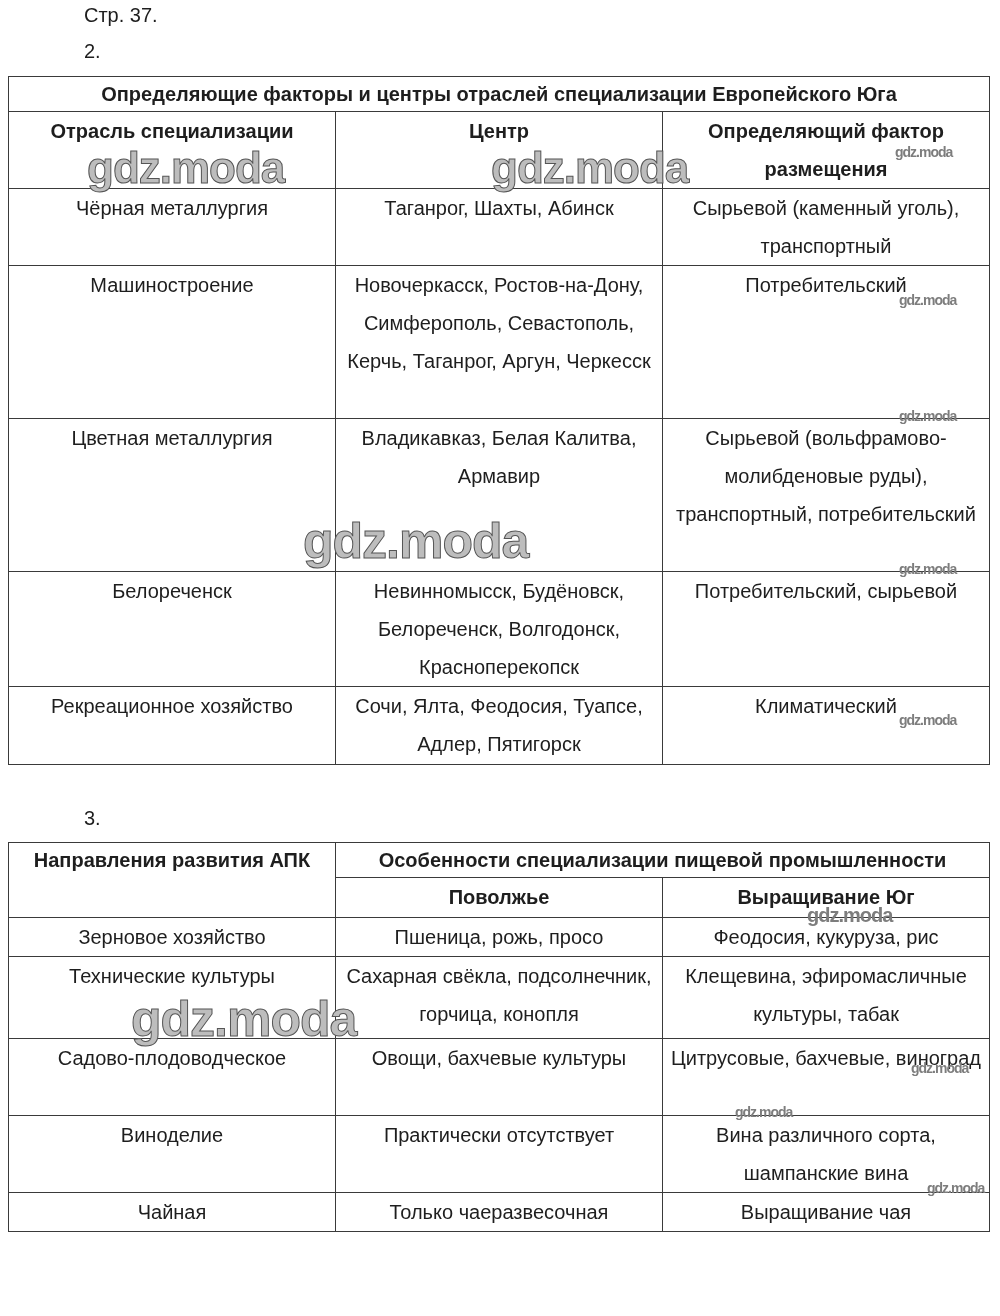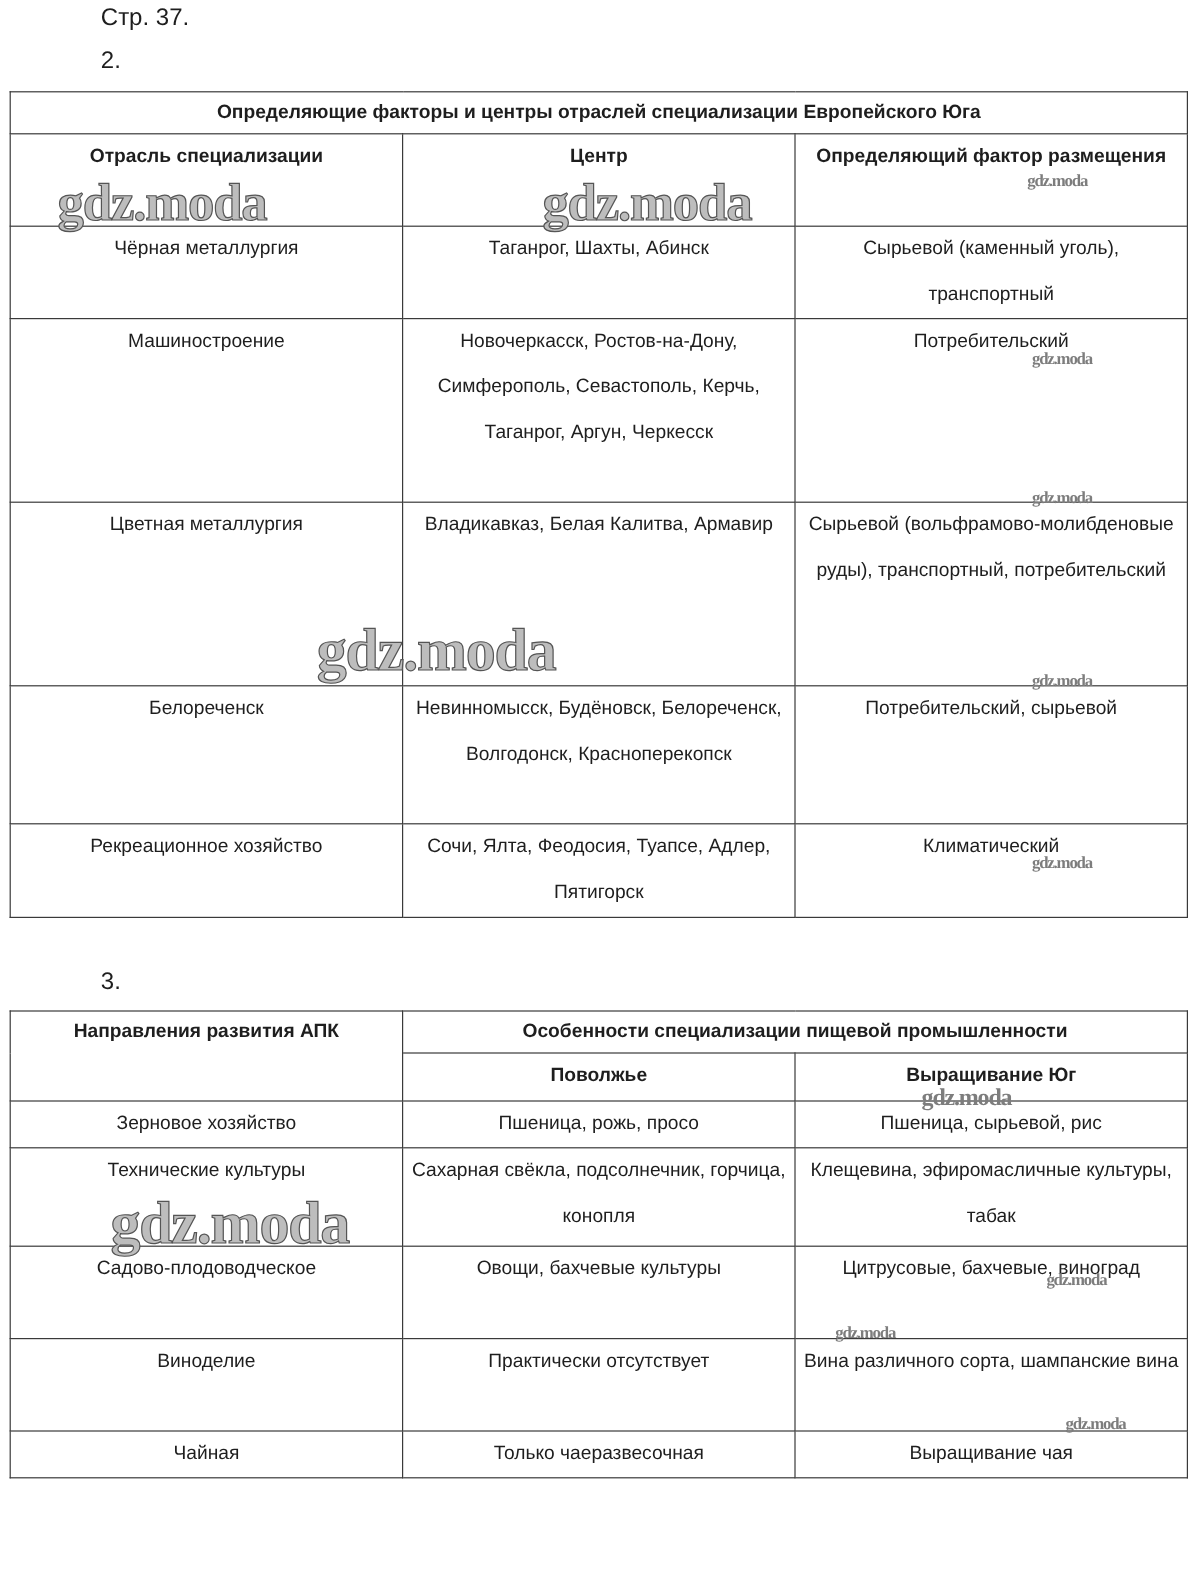--- a/index.html
+++ b/index.html
@@ -4,26 +4,26 @@
 <style>
   html, body { margin: 0; padding: 0; background: #ffffff; }
   body { width: 1000px; height: 1316px; position: relative; overflow: hidden;
          font-family: "Liberation Sans", "DejaVu Sans", sans-serif; color: #1e1e1e; }
   .page-ref { position: absolute; left: 84px; top: 4px; font-size: 20px; }
   .task-num { position: absolute; left: 84px; font-size: 20px; }
   #task2 { top: 40px; }
   #task3 { top: 807px; }
   table { position: absolute; left: 8px; width: 981px; border-collapse: collapse; table-layout: fixed; }
   td, th { border: 1px solid #3a3a3a; vertical-align: top; text-align: center;
-           font-size: 16px; line-height: 38px; padding: 0 4px; font-weight: normal; }
+           font-size: 20px; line-height: 38px; padding: 0 4px; font-weight: normal; }
   th { font-weight: bold; }
   #table1 { top: 76px; }
   #table2 { top: 842px; padding-left: 28px; }
-  .wm { position: absolute; font-family: Liberation Serif, serif; font-weight: bold;
-        color: #bdbdbd; -webkit-text-stroke: 1px #555; pointer-events: none; letter-spacing: -1px; }
+  .wm { position: absolute; font-family: Liberation Sans, sans-serif; font-weight: bold;
+        color: #bdbdbd; -webkit-text-stroke: 1px #555; pointer-events: none; letter-spacing: -1px; margin-left: 39px; }
   .wm-big { font-size: 44px; }
   .wm-small { font-size: 14px; color: #7d7d7d; -webkit-text-stroke: 0; }
 </style>
 </head>
 <body>
 
 <div class="page-ref">Стр. 37.</div>
 <div class="task-num" id="task2">2.</div>
 
 <table id="table1">
@@ -82,21 +82,21 @@
     <th rowspan="2" style="line-height:34px">Направления развития АПК</th>
     <th colspan="2" style="line-height:34px">Особенности специализации пищевой промышленности</th>
   </tr>
   <tr style="height:40px">
     <th>Поволжье</th>
     <th>Выращивание Юг</th>
   </tr>
   <tr style="height:39px">
     <td>Зерновое хозяйство</td>
     <td>Пшеница, рожь, просо</td>
-    <td>Пшеница, сырьевой, рис</td>
+    <td>Феодосия, кукуруза, рис</td>
   </tr>
   <tr style="height:82px">
     <td>Технические культуры</td>
     <td>Сахарная свёкла, подсолнечник, горчица, конопля</td>
     <td>Клещевина, эфиромасличные культуры, табак</td>
   </tr>
   <tr style="height:77px">
     <td>Садово-плодоводческое</td>
     <td>Овощи, бахчевые культуры</td>
     <td>Цитрусовые, бахчевые, виноград</td>

